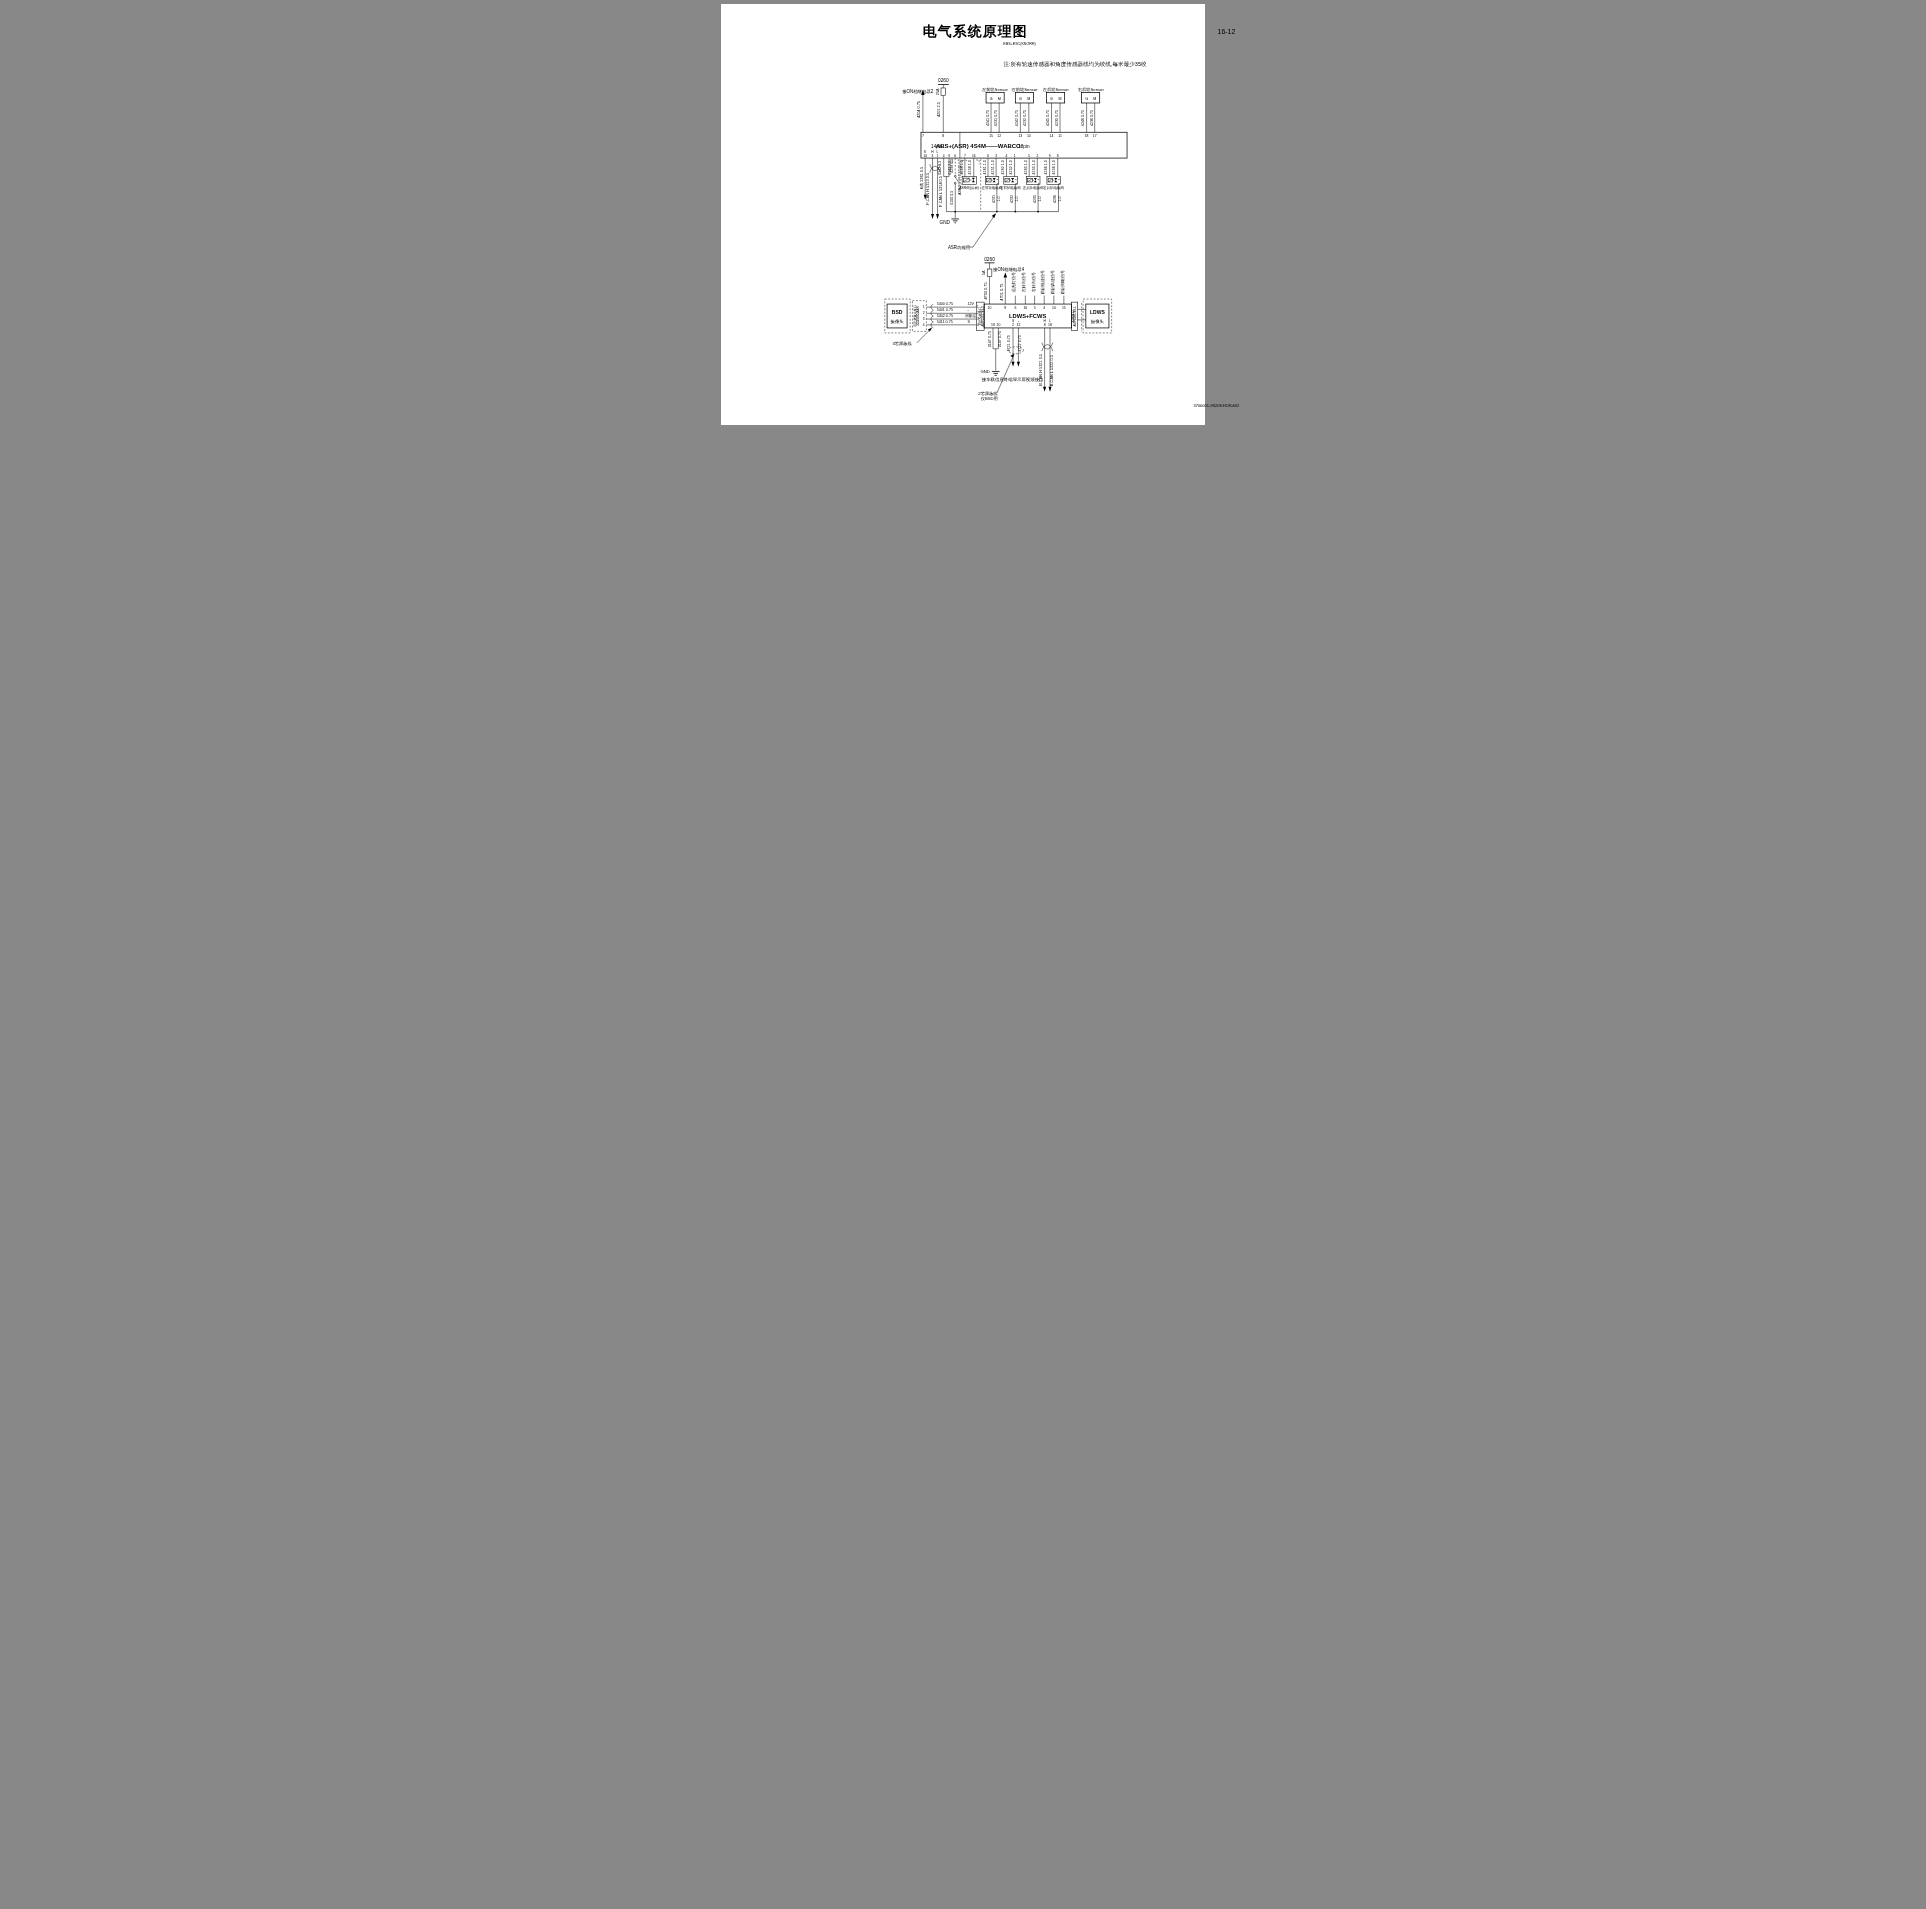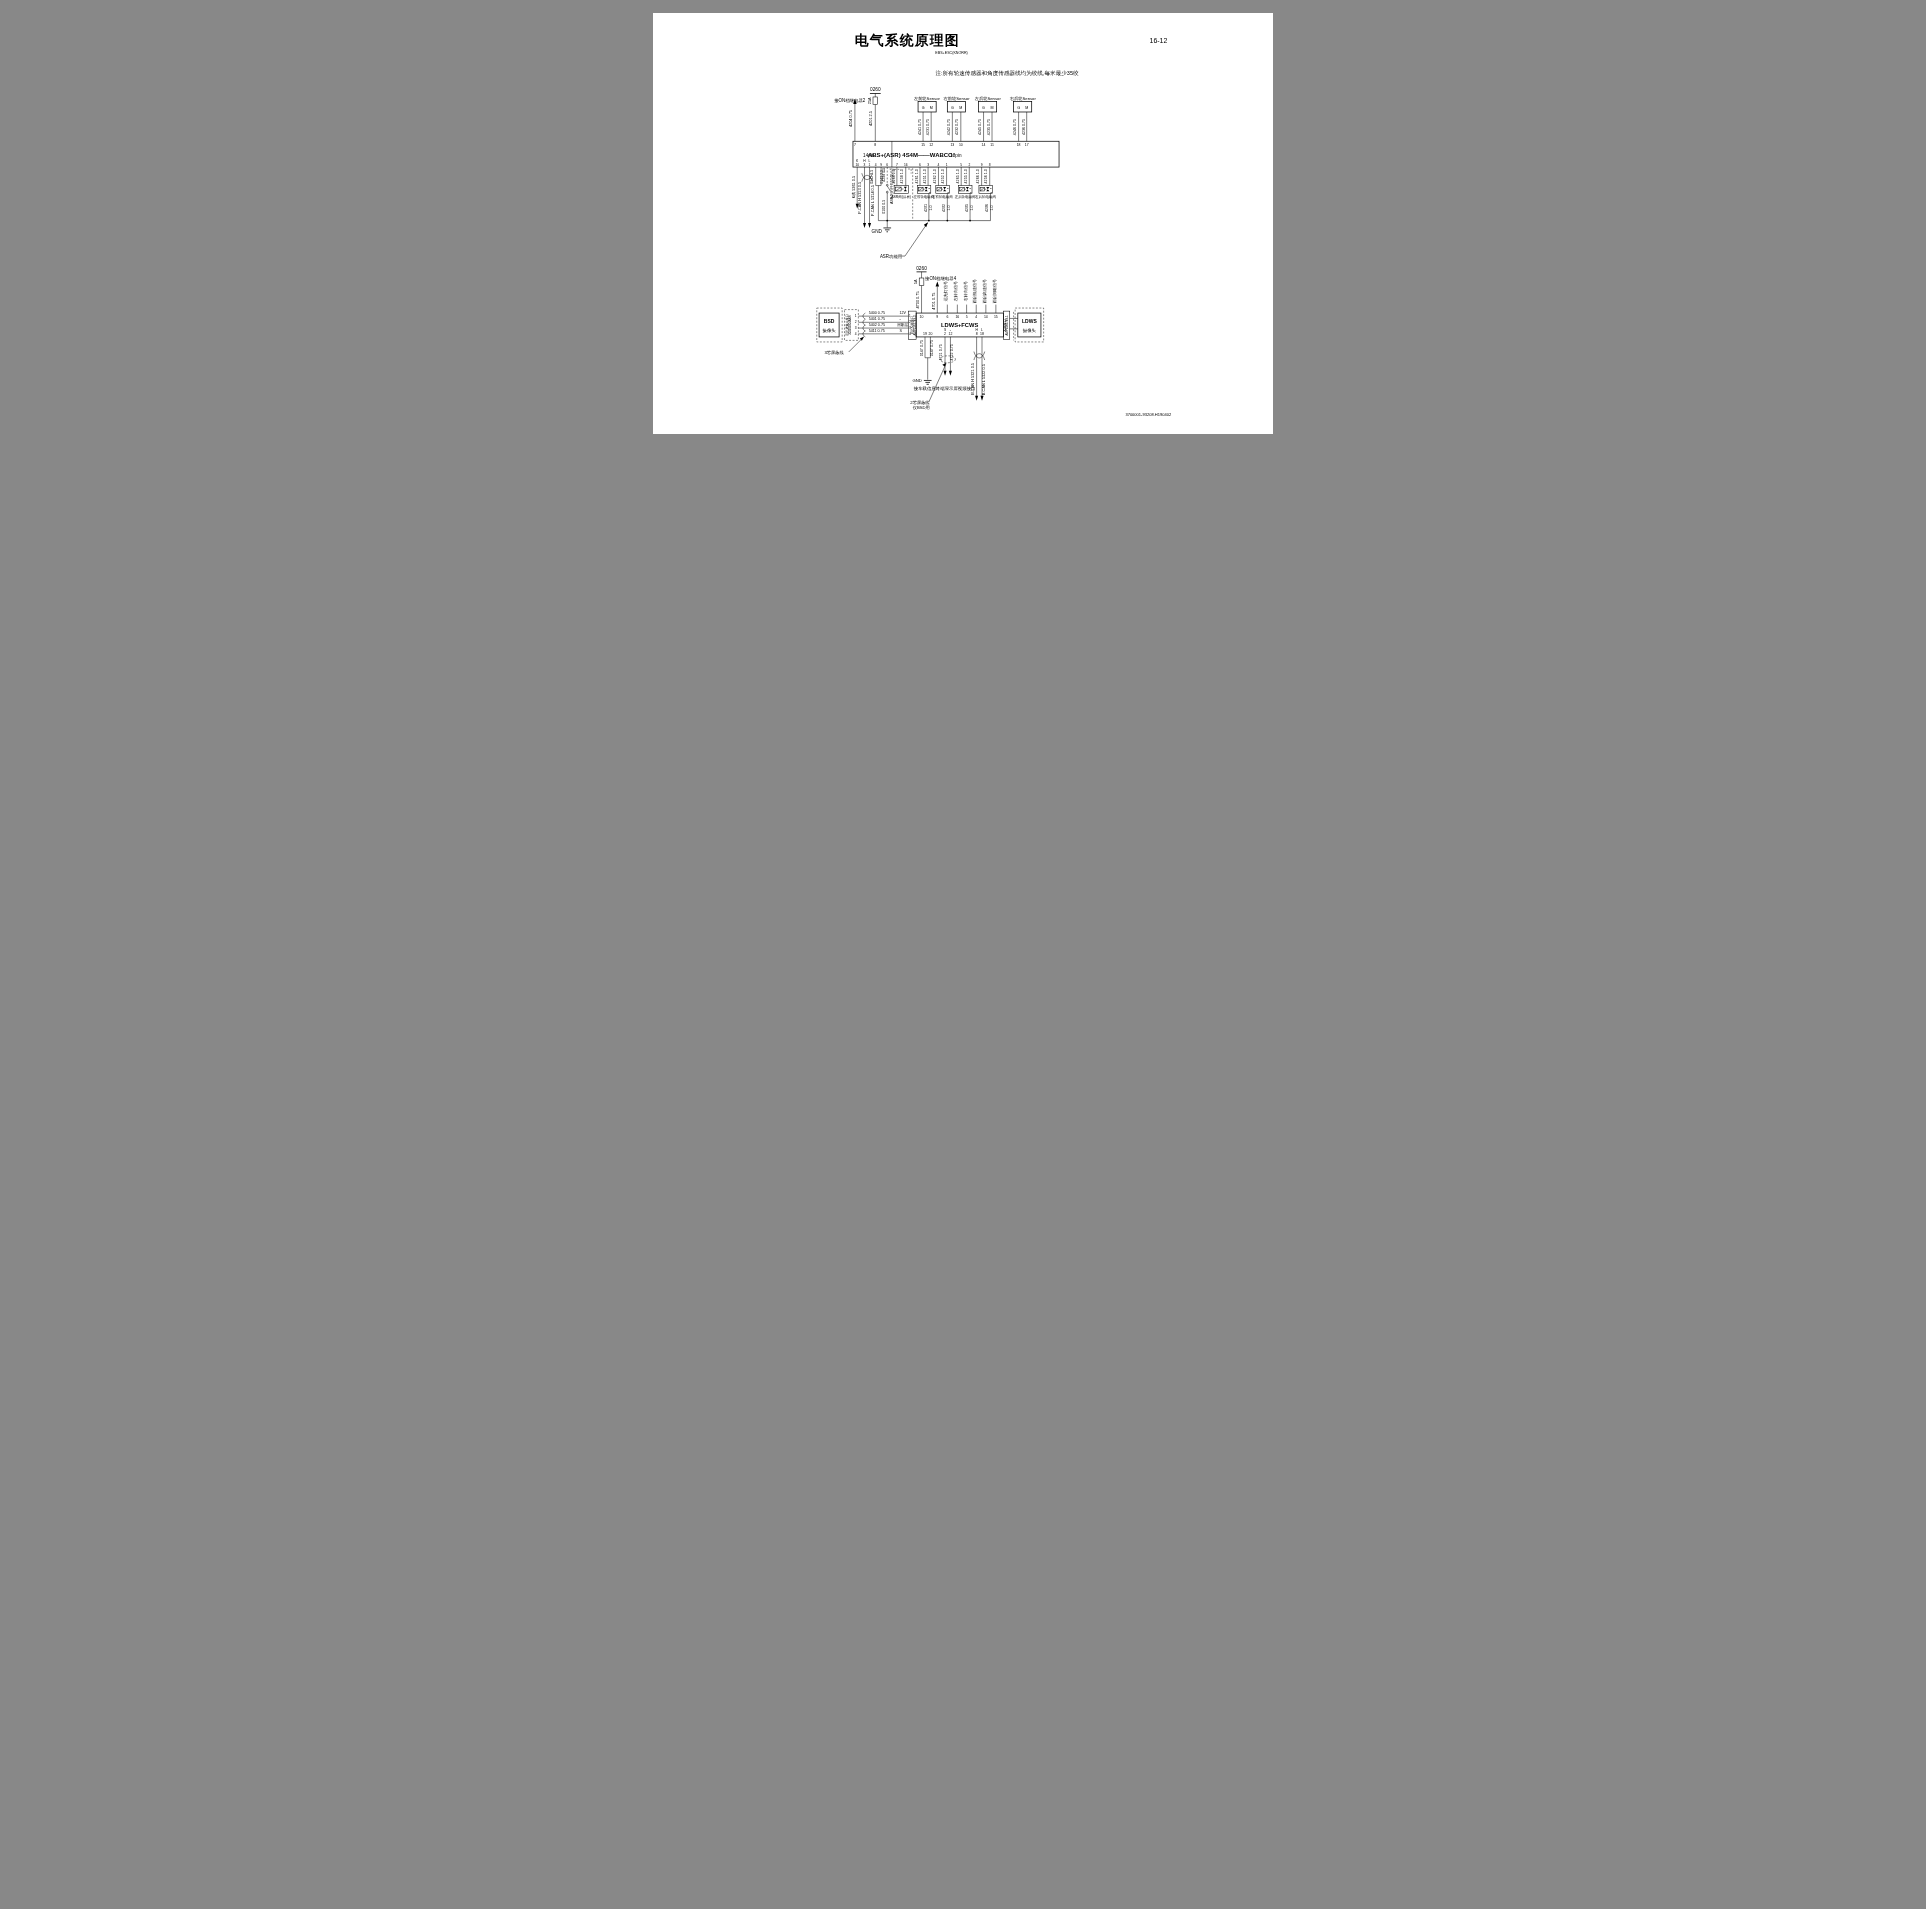--- a/index.html
+++ b/index.html
@@ -1,16 +1,16 @@
 <!DOCTYPE html>
 <html style="font-size:6.2px"><head>
 <meta charset="utf-8">
 <style>
   html,body{margin:0;padding:0;background:#888;}
-  #page{width:620px;height:421px;background:#fff;position:relative;margin:13px auto;
+  #page{width:484px;height:421px;background:#fff;position:relative;margin:4px auto;
         font-family:"Liberation Sans",sans-serif;}
   svg text{font-family:"Liberation Sans","DejaVu Sans",sans-serif;fill:#000;}
   .w{stroke:#000;stroke-width:1.3;fill:none;}
   .w2{stroke:#000;stroke-width:2;fill:none;}
   .bx{stroke:#000;stroke-width:1.9;fill:none;}
   .bx2{stroke:#000;stroke-width:1.4;fill:none;}
   .dash{stroke:#000;stroke-width:1.2;fill:none;stroke-dasharray:5 4;}
   .dot{fill:#000;stroke:none;}
   .ah{fill:#000;stroke:none;}
   .ttl{font-weight:bold;letter-spacing:3px;}

